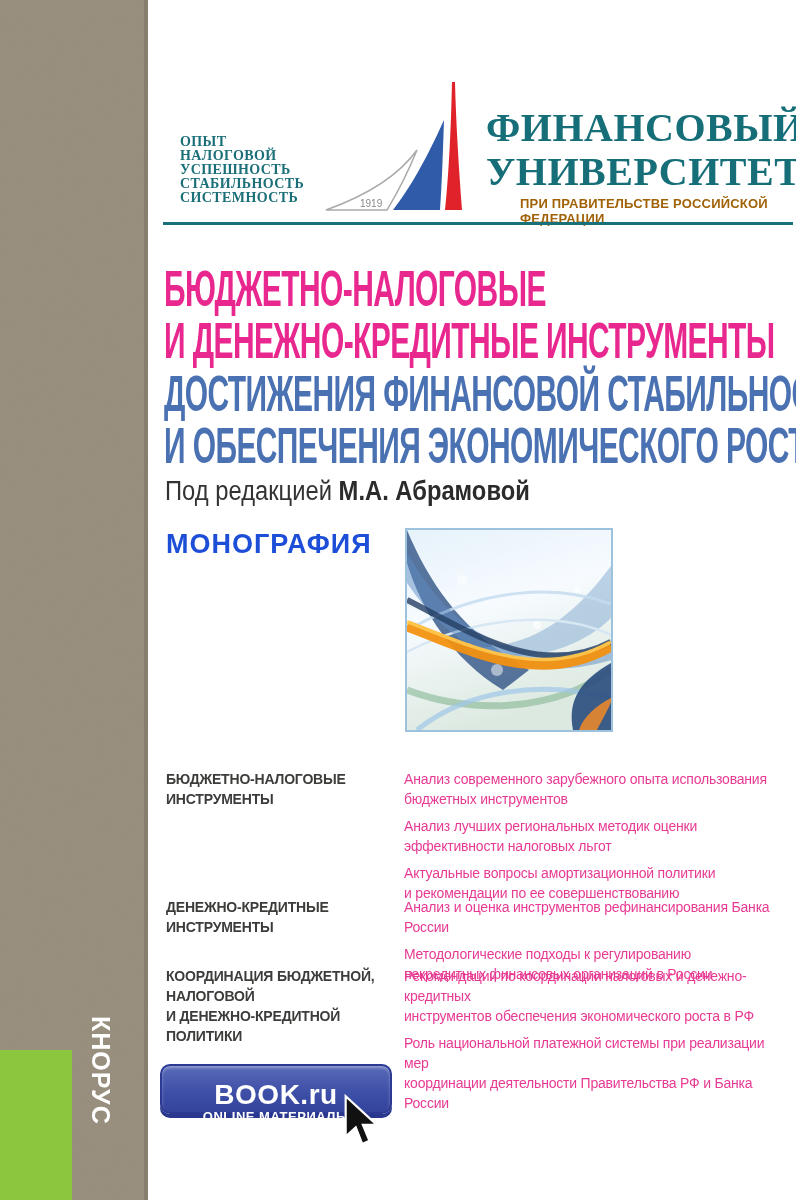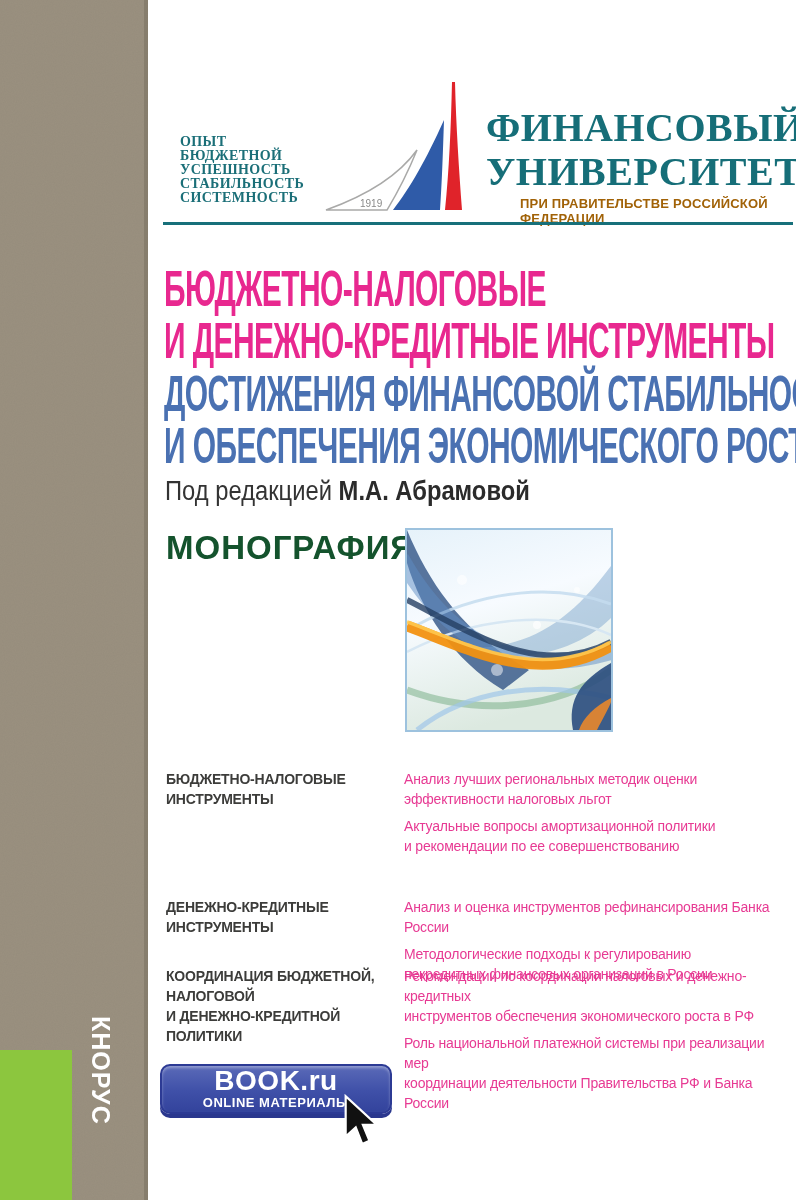--- a/index.html
+++ b/index.html
@@ -31,21 +31,21 @@
 
   
   .title-line{left:164px;white-space:nowrap;font-weight:bold;font-size:50px;line-height:50px;
     letter-spacing:-1px;}
   .title-line span{display:inline-block;transform:scaleX(0.60);transform-origin:left center;white-space:nowrap;}
   .magenta{color:#e8288f;}
   .blue{color:#4a71b2;}
   .editor{left:165px;top:476px;font-size:27px;color:#333333;white-space:nowrap;}
   .editor span.inner{display:inline-block;transform:scaleX(0.88);transform-origin:left center;}
   .editor b{font-weight:bold;color:#2b2b2b;}
-  .monografia{left:166px;top:529px;font-size:33px;font-weight:bold;color:#14532d;letter-spacing:1px;}
+  .monografia{left:166px;top:529px;font-size:27px;font-weight:bold;color:#1d4ed8;letter-spacing:1px;}
 
   
   .art{left:405px;top:528px;width:204px;height:200px;border:2px solid #9dc2de;background:#eef6fb;}
   .art svg{display:block;width:204px;height:200px;}
 
   
   .section{left:166px;width:616px;display:flex;align-items:flex-start;}
   .sec-label{width:228px;flex:0 0 228px;text-align:left;color:#3c3c3a;font-weight:bold;
     font-size:14px;line-height:20px;letter-spacing:-0.2px;white-space:pre-line;}
   .sec-items{margin-left:10px;flex:1;}
@@ -54,21 +54,21 @@
   .s1{top:769px;} .s2{top:897px;} .s3{top:966px;}
 
   
   .bookru{
     left:160px;top:1064px;width:228px;height:46px;border-radius:10px;
     background:linear-gradient(#5a6ab8,#3f50a8 55%,#33439c);
     border:2px solid #2c3a94;
     box-shadow:0 4px 0 #2a378e, inset 0 2px 3px rgba(255,255,255,.35);
     color:#ffffff;text-align:center;
   }
-  .bookru .t1{font-size:28px;font-weight:bold;line-height:30px;margin-top:0;letter-spacing:.5px;}
+  .bookru .t1{font-size:28px;font-weight:bold;line-height:30px;margin-top:14px;letter-spacing:.5px;}
   .bookru .t2{font-size:13px;font-weight:bold;line-height:13px;letter-spacing:.5px;}
   .cursor{left:342px;top:1094px;width:44px;height:54px;}
 </style>
 </head>
 <body>
 
 <div class="abs spine">
   <svg width="148" height="1200" style="position:absolute;left:0;top:0;opacity:.16">
     <filter id="noise">
         <feTurbulence type="fractalNoise" baseFrequency="0.9" numOctaves="2"></feTurbulence>
@@ -76,21 +76,21 @@
       </filter>
     <rect width="148" height="1200" filter="url(#noise)"></rect>
   </svg>
 </div>
 <div class="abs spine-edge"></div>
 <div class="abs green-square"></div>
 <div class="abs knorus">КНОРУС</div>
 
 <div class="abs motto">
   <div>ОПЫТ</div>
-  <div>БЮДЖЕТНОЙ</div>
+  <div>НАЛОГОВОЙ</div>
   <div>УСПЕШНОСТЬ</div>
   <div>СТАБИЛЬНОСТЬ</div>
   <div>СИСТЕМНОСТЬ</div>
 </div>
 
 <svg class="abs" style="left:322px;top:82px" width="152" height="132" viewBox="0 0 152 132">
   <path d="M4,128 C32,118 72,100 95,68 C82,100 71,118 65,128 Z" fill="#ffffff" stroke="#a9a9a8" stroke-width="1.5"></path>
   <text x="38" y="125" font-size="10" fill="#8a8a89" font-family="Liberation Sans, sans-serif">1919</text>
   <path d="M122,38 C104,78 88,106 71,128 L118,128 C120,100 121,68 122,38 Z" fill="#2f5ba8"></path>
   <path d="M130,0 C129,45 127,90 123,128 L140,128 C137,88 134,42 133,0 Z" fill="#e0232a"></path>
@@ -138,20 +138,22 @@
     <circle cx="55" cy="50" r="5" fill="#ffffff" opacity="0.6"></circle>
     <circle cx="130" cy="95" r="4" fill="#ffffff" opacity="0.7"></circle>
     <circle cx="90" cy="140" r="6" fill="#ffffff" opacity="0.5"></circle>
     <circle cx="170" cy="60" r="3" fill="#ffffff" opacity="0.6"></circle>
   </svg>
 </div>
 
 <div class="abs section s1">
   <div class="sec-label">БЮДЖЕТНО-НАЛОГОВЫЕ ИНСТРУМЕНТЫ</div>
   <div class="sec-items">
+    <div class="sec-item">Анализ современного зарубежного опыта использования
+бюджетных инструментов</div>
     <div class="sec-item">Анализ лучших региональных методик оценки
 эффективности налоговых льгот</div>
     <div class="sec-item">Актуальные вопросы амортизационной политики
 и рекомендации по ее совершенствованию</div>
   </div>
 </div>
 
 <div class="abs section s2">
   <div class="sec-label">ДЕНЕЖНО-КРЕДИТНЫЕ ИНСТРУМЕНТЫ</div>
   <div class="sec-items">

